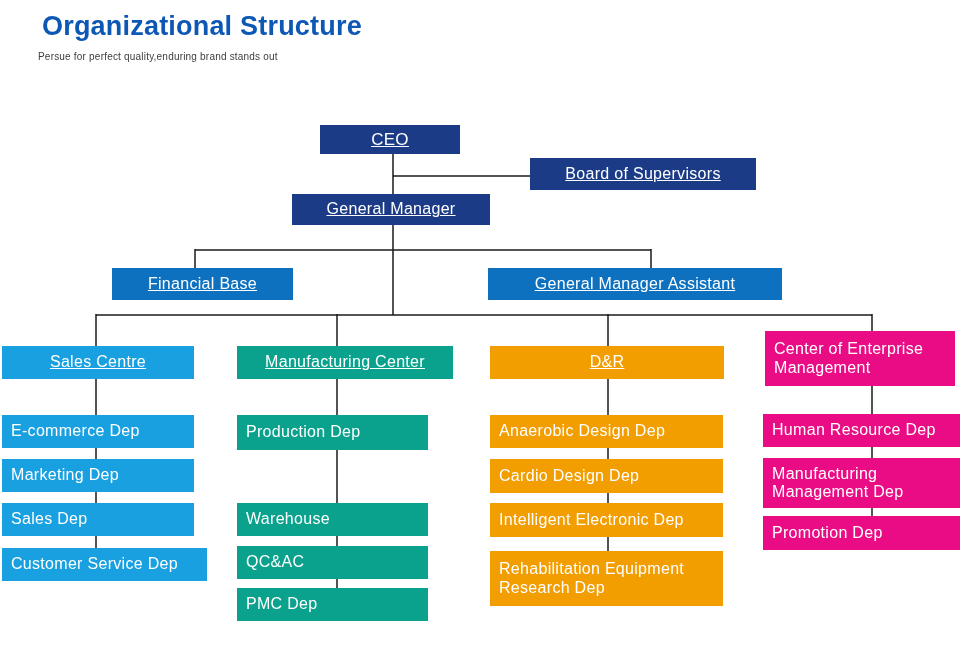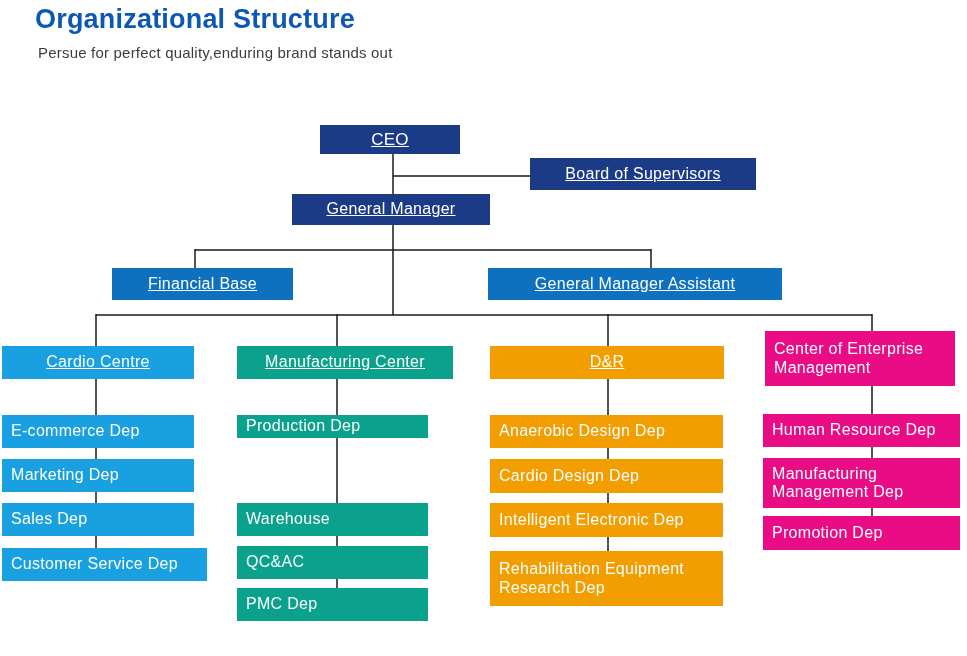--- a/index.html
+++ b/index.html
@@ -5,28 +5,28 @@
   html,body{margin:0;padding:0;background:#ffffff;}
   #canvas{
     position:relative;
     width:967px;height:656px;
     background:#ffffff;
     font-family:"Liberation Sans", sans-serif;
     overflow:hidden;
   }
   #page-header{position:absolute;left:35px;top:4px;}
   #page-title{
-    margin:0;
+    margin:7px;
     font-size:27px;font-weight:bold;
     color:#0D57B5;
     letter-spacing:0.2px;
   }
   #page-subtitle{
     margin:9px 0 0 3px;
-    font-size:15px;
+    font-size:10px;
     color:#3d3d3d;
     letter-spacing:0.2px;
   }
   #connectors{position:absolute;left:0;top:0;z-index:1;}
   #connectors line{stroke:#1a1a1a;stroke-width:1.5;}
   .node{
     position:absolute;z-index:2;
     display:flex;align-items:center;
     color:#ffffff;
     font-size:16px;
@@ -66,31 +66,31 @@
     <line x1="872" y1="314" x2="872" y2="524"></line>
   </svg>
 
   <div class="node navy center" style="left:320px;top:125px;width:140px;height:29px;font-size:17px;">CEO</div>
   <div class="node navy center" style="left:530px;top:158px;width:226px;height:32px;">Board of Supervisors</div>
   <div class="node navy center" style="left:292px;top:194px;width:198px;height:31px;">General Manager</div>
 
   <div class="node blue center" style="left:112px;top:268px;width:181px;height:32px;">Financial Base</div>
   <div class="node blue center" style="left:488px;top:268px;width:294px;height:32px;">General Manager Assistant</div>
 
-  <div class="node lblue center" style="left:2px;top:346px;width:192px;height:33px;">Cardio Centre</div>
+  <div class="node lblue center" style="left:2px;top:346px;width:192px;height:33px;">Sales Centre</div>
   <div class="node teal center" style="left:237px;top:346px;width:216px;height:33px;">Manufacturing Center</div>
   <div class="node orange center" style="left:490px;top:346px;width:234px;height:33px;">D&amp;R</div>
   <div class="node pink left" style="left:765px;top:331px;width:190px;height:55px;">Center of Enterprise Management</div>
 
   <div class="node lblue left" style="left:2px;top:415px;width:192px;height:33px;">E-commerce Dep</div>
   <div class="node lblue left" style="left:2px;top:459px;width:192px;height:33px;">Marketing Dep</div>
   <div class="node lblue left" style="left:2px;top:503px;width:192px;height:33px;">Sales Dep</div>
   <div class="node lblue left" style="left:2px;top:548px;width:205px;height:33px;">Customer Service Dep</div>
 
-  <div class="node teal left" style="left:237px;top:415px;width:191px;height:23px;">Production Dep</div>
+  <div class="node teal left" style="left:237px;top:415px;width:191px;height:35px;">Production Dep</div>
   <div class="node teal left" style="left:237px;top:503px;width:191px;height:33px;">Warehouse</div>
   <div class="node teal left" style="left:237px;top:546px;width:191px;height:33px;">QC&amp;AC</div>
   <div class="node teal left" style="left:237px;top:588px;width:191px;height:33px;">PMC Dep</div>
 
   <div class="node orange left" style="left:490px;top:415px;width:233px;height:33px;">Anaerobic Design Dep</div>
   <div class="node orange left" style="left:490px;top:459px;width:233px;height:34px;">Cardio Design Dep</div>
   <div class="node orange left" style="left:490px;top:503px;width:233px;height:34px;">Intelligent Electronic Dep</div>
   <div class="node orange left" style="left:490px;top:551px;width:233px;height:55px;">Rehabilitation Equipment Research Dep</div>
 
   <div class="node pink left" style="left:763px;top:414px;width:197px;height:33px;">Human Resource Dep</div>

